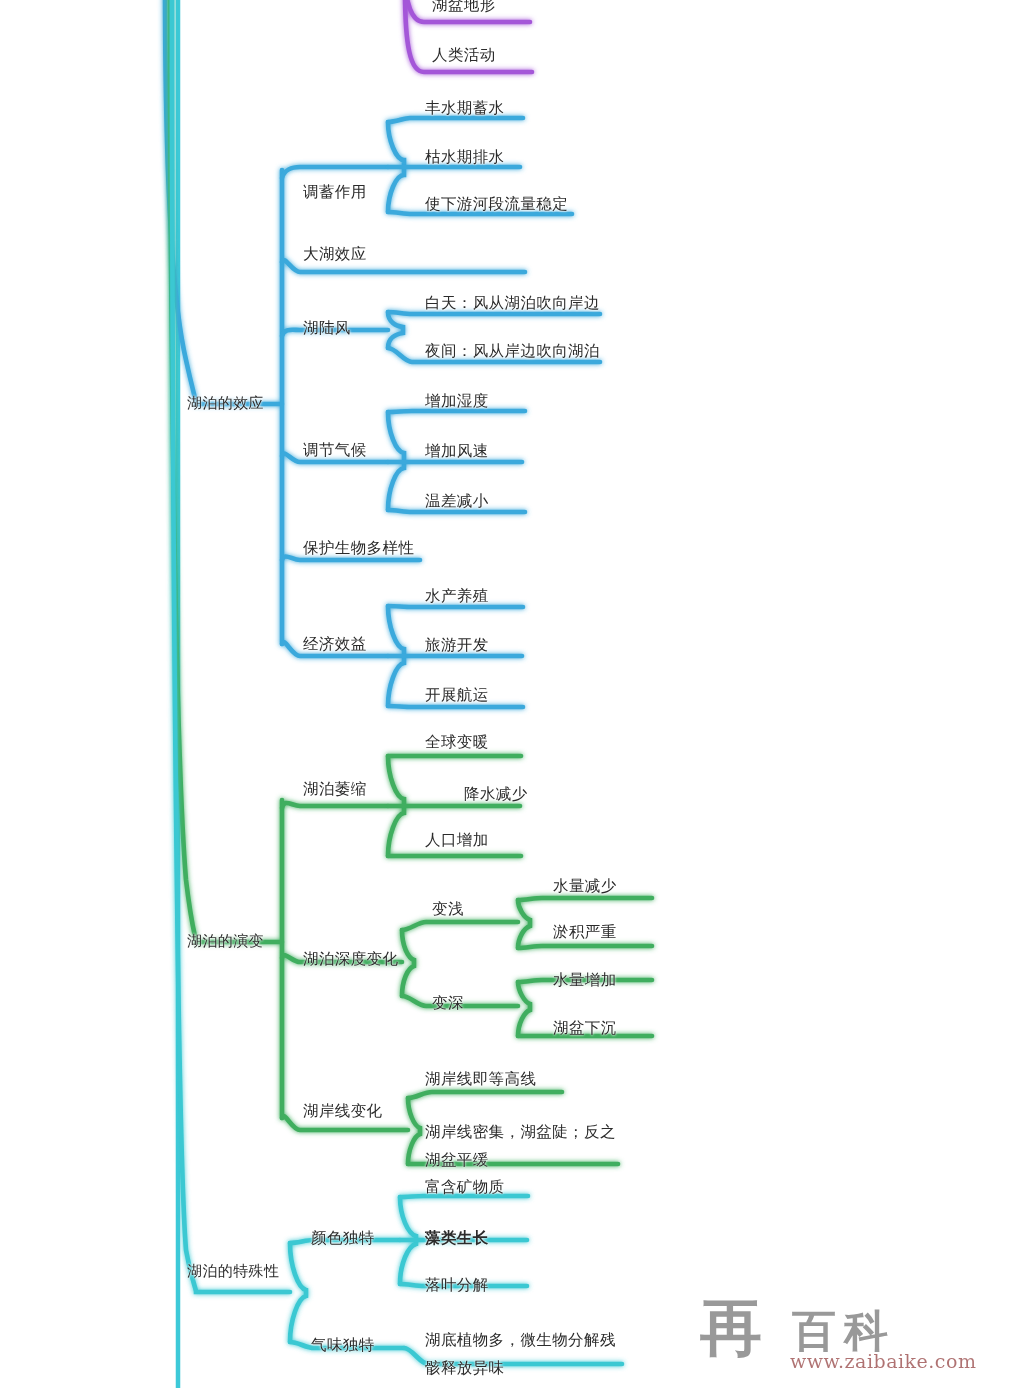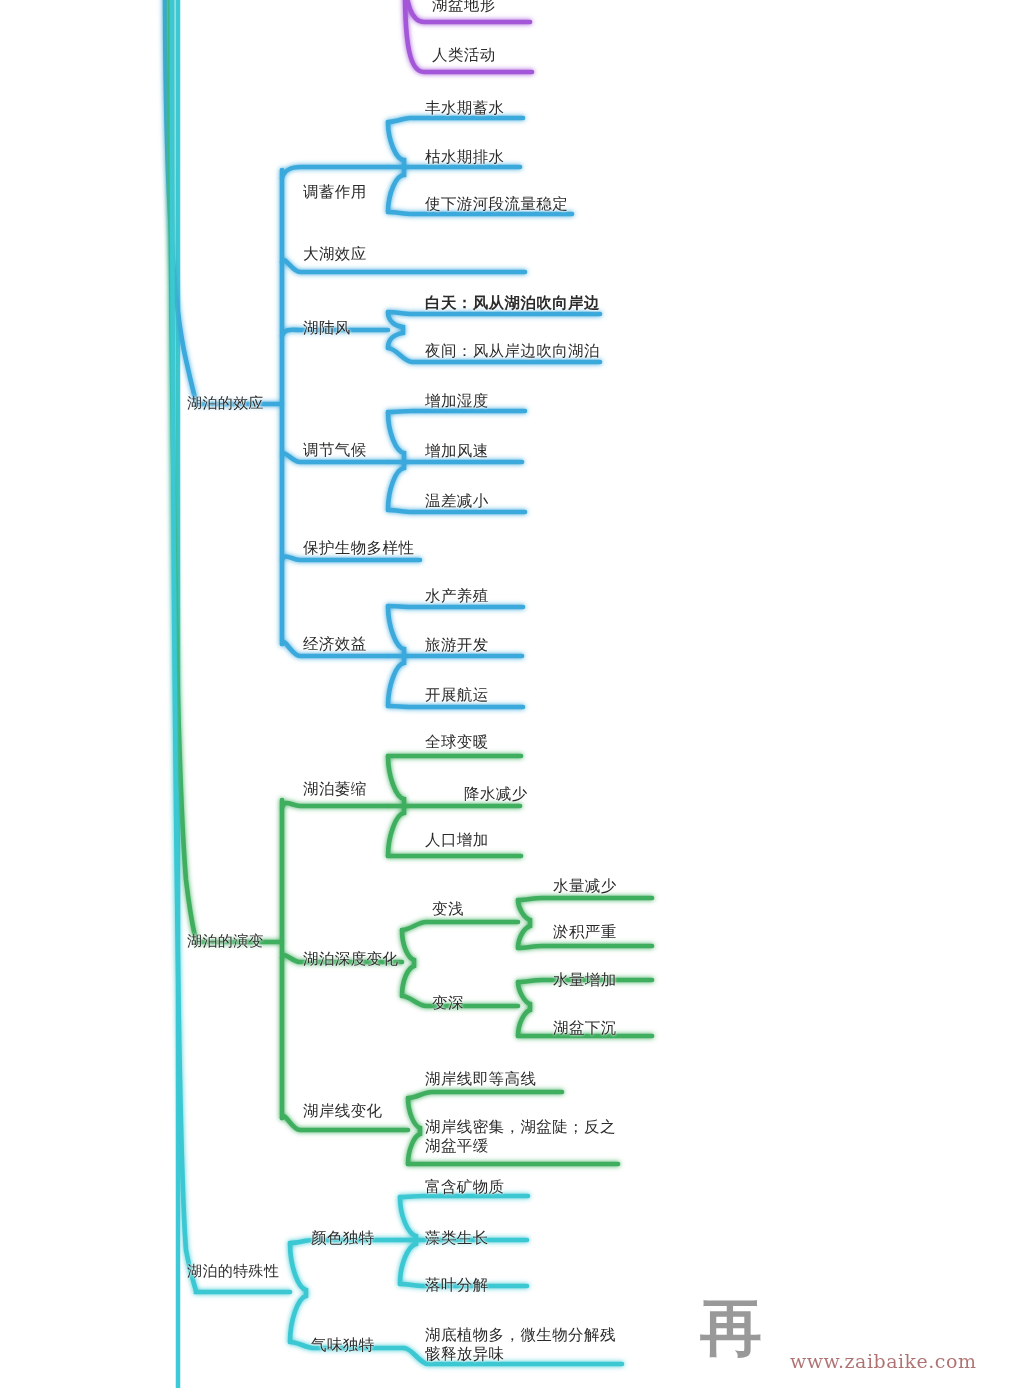--- a/index.html
+++ b/index.html
@@ -12,21 +12,21 @@
     position:absolute;
     font-size:15.5px;
     color:#2b2b2b;
     white-space:pre;
     line-height:19px;
     letter-spacing:0.4px;
     font-weight:500;
     text-shadow:0 0 2px #fff,0 0 3px #fff;
   }
   .node-label.lvl1{font-size:15px;}
-  .node-label.two-line{line-height:19px;}
+  .node-label.two-line{line-height:28px;}
   .watermark{
     position:absolute;
     right:14px;bottom:8px;
     width:320px;height:96px;
     opacity:0.62;
   }
   .wm-char{
     position:absolute;
     font-family:"DejaVu Serif","Liberation Serif",serif;
     font-weight:bold;
@@ -154,21 +154,21 @@
 <div class="node-label lvl1" style="left:187px;top:394px;">湖泊的效应</div>
 
 <div class="node-label" style="left:303px;top:147px;margin-top:36px;">调蓄作用</div>
 <div class="node-label" style="left:425px;top:99px;">丰水期蓄水</div>
 <div class="node-label" style="left:425px;top:148px;">枯水期排水</div>
 <div class="node-label" style="left:425px;top:195px;">使下游河段流量稳定</div>
 
 <div class="node-label" style="left:303px;top:245px;text-align:center;">大湖效应</div>
 
 <div class="node-label" style="left:303px;top:319px;">湖陆风</div>
-<div class="node-label" style="left:425px;top:294px;font-weight:bold;">白天：风从湖泊吹向岸边</div>
+<div class="node-label" style="left:425px;top:294px;">白天：风从湖泊吹向岸边</div>
 <div class="node-label" style="left:425px;top:342px;">夜间：风从岸边吹向湖泊</div>
 
 <div class="node-label" style="left:303px;top:441px;">调节气候</div>
 <div class="node-label" style="left:425px;top:392px;">增加湿度</div>
 <div class="node-label" style="left:425px;top:442px;">增加风速</div>
 <div class="node-label" style="left:425px;top:492px;">温差减小</div>
 
 <div class="node-label" style="left:303px;top:539px;">保护生物多样性</div>
 
 <div class="node-label" style="left:303px;top:635px;">经济效益</div>
@@ -193,23 +193,24 @@
 
 <div class="node-label" style="left:303px;top:1102px;text-align:center;">湖岸线变化</div>
 <div class="node-label" style="left:425px;top:1070px;">湖岸线即等高线</div>
 <div class="node-label two-line" style="left:425px;top:1118px;">湖岸线密集，湖盆陡；反之
 湖盆平缓</div>
 
 <div class="node-label lvl1" style="left:187px;top:1262px;">湖泊的特殊性</div>
 
 <div class="node-label" style="left:311px;top:1229px;">颜色独特</div>
 <div class="node-label" style="left:425px;top:1178px;">富含矿物质</div>
-<div class="node-label" style="left:425px;top:1229px;">藻类生长</div>
+<div class="node-label" style="left:425px;top:1229px;font-weight:bold;">藻类生长</div>
 <div class="node-label" style="left:425px;top:1276px;">落叶分解</div>
 
 <div class="node-label" style="left:311px;top:1336px;">气味独特</div>
 <div class="node-label two-line" style="left:425px;top:1326px;">湖底植物多，微生物分解残
 骸释放异味</div>
 
 <div class="watermark">
   <span class="wm-char wm-big">再</span>
+  <span class="wm-char wm-mid">百科</span>
   <span class="wm-url">www.zaibaike.com</span>
 </div>
 
 </body></html>

